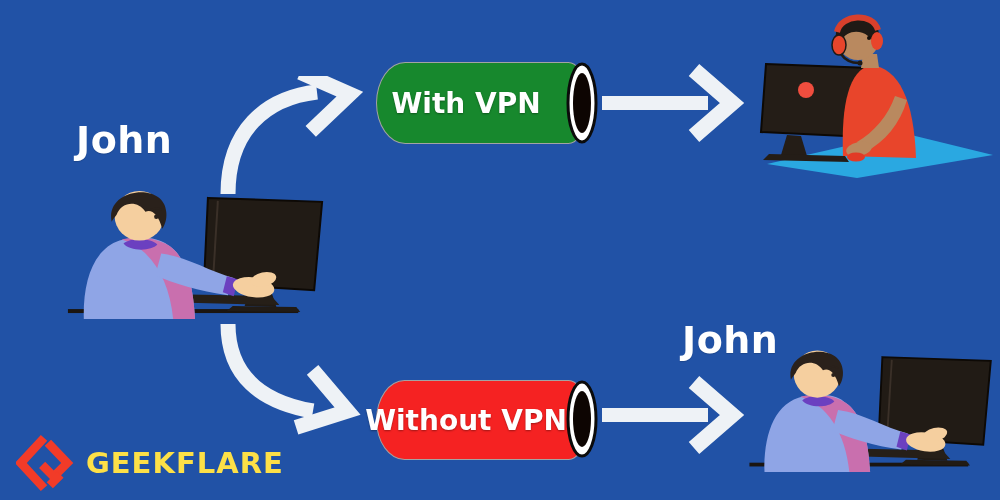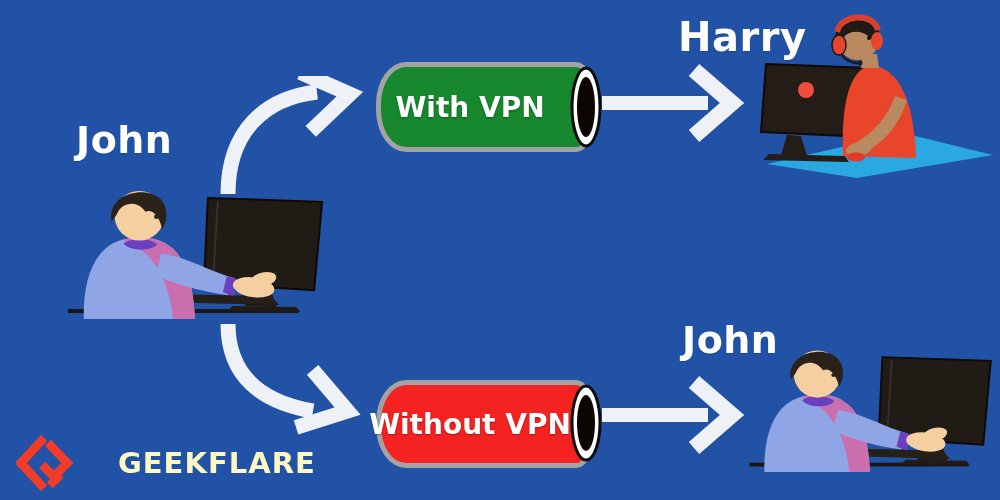--- a/index.html
+++ b/index.html
@@ -22,44 +22,43 @@
   #illus-harry      { left:757px; top:8px;   width:240px; height:170px; }
   #illus-john-right { left:740px; top:342px; width:264px; height:132px; }
 
   .arrow-svg { position:absolute; }
   #curve-up     { left:213px; top:76px;  }
   #curve-down   { left:213px; top:318px; }
   #arrow-top    { left:600px; top:62px;  }
   #arrow-bottom { left:600px; top:374px; }
 
   .tunnel {
-    position:absolute; border:5px solid #a3a3a3;
+    position:absolute; border:1px solid #a3a3a3;
     border-radius:30px 16px 16px 30px / 42px 24px 24px 42px;
   }
   #tunnel-green { left:376px; top:62px;  width:206px; height:80px; background:#17882d; }
   #tunnel-red   { left:376px; top:372px; width:206px; height:78px; background:#f52222;margin-top:8px; }
   .tunnel-label {
     position:absolute; left:0; top:0; right:28px; bottom:0;
     display:flex; align-items:center; justify-content:center;
     color:#ffffff; font-weight:bold; font-size:28px;
     font-family:"DejaVu Sans", sans-serif;
     text-shadow:0 1px 2px rgba(0,0,0,0.35); white-space:nowrap;
   }
   .tunnel-end { position:absolute; right:-17px; }
   #tunnel-green .tunnel-end { top:-5px; }
   #tunnel-red   .tunnel-end { top:-6px; }
 
   .brand {
     position:absolute; left:16px; top:434px;
     display:flex; align-items:center; gap:12px;
   }
   .wordmark {
-    color:#fef9c3; font-weight:bold; font-size:29px; letter-spacing:1px;
+    color:#fde047; font-weight:bold; font-size:29px; letter-spacing:1px;
     font-family:"DejaVu Sans", sans-serif;
-    margin-left:32px;
   }
 </style>
 </head>
 <body>
 
 <div class="stage">
 
   <svg width="0" height="0" style="position:absolute" aria-hidden="true">
     <defs>
       <g id="fig-john">
@@ -144,21 +143,20 @@
 
   <svg class="arrow-svg" id="arrow-top" width="150" height="82" viewBox="0 0 150 82">
     <rect x="2" y="34" width="106" height="14" fill="#eef2f6"></rect>
     <polyline points="94,8 132,41 94,74" stroke="#eef2f6" stroke-width="16" fill="none" stroke-linejoin="miter"></polyline>
   </svg>
   <svg class="arrow-svg" id="arrow-bottom" width="150" height="82" viewBox="0 0 150 82">
     <rect x="2" y="34" width="106" height="14" fill="#eef2f6"></rect>
     <polyline points="94,8 132,41 94,74" stroke="#eef2f6" stroke-width="16" fill="none" stroke-linejoin="miter"></polyline>
   </svg>
 
-  <div class="name-label" id="label-harry">Harry</div>
   <svg class="illus" id="illus-harry" viewBox="0 0 240 170">
     <use href="#fig-harry"></use>
   </svg>
 
   <div class="tunnel" id="tunnel-red">
     <span class="tunnel-label">Without VPN</span>
     <svg class="tunnel-end" width="36" height="88" viewBox="0 0 36 88">
       <ellipse cx="18" cy="44" rx="14" ry="37" fill="#ffffff" stroke="#0b0b0b" stroke-width="3"></ellipse>
       <ellipse cx="18" cy="44" rx="9" ry="28" fill="#0d0502"></ellipse>
     </svg>

